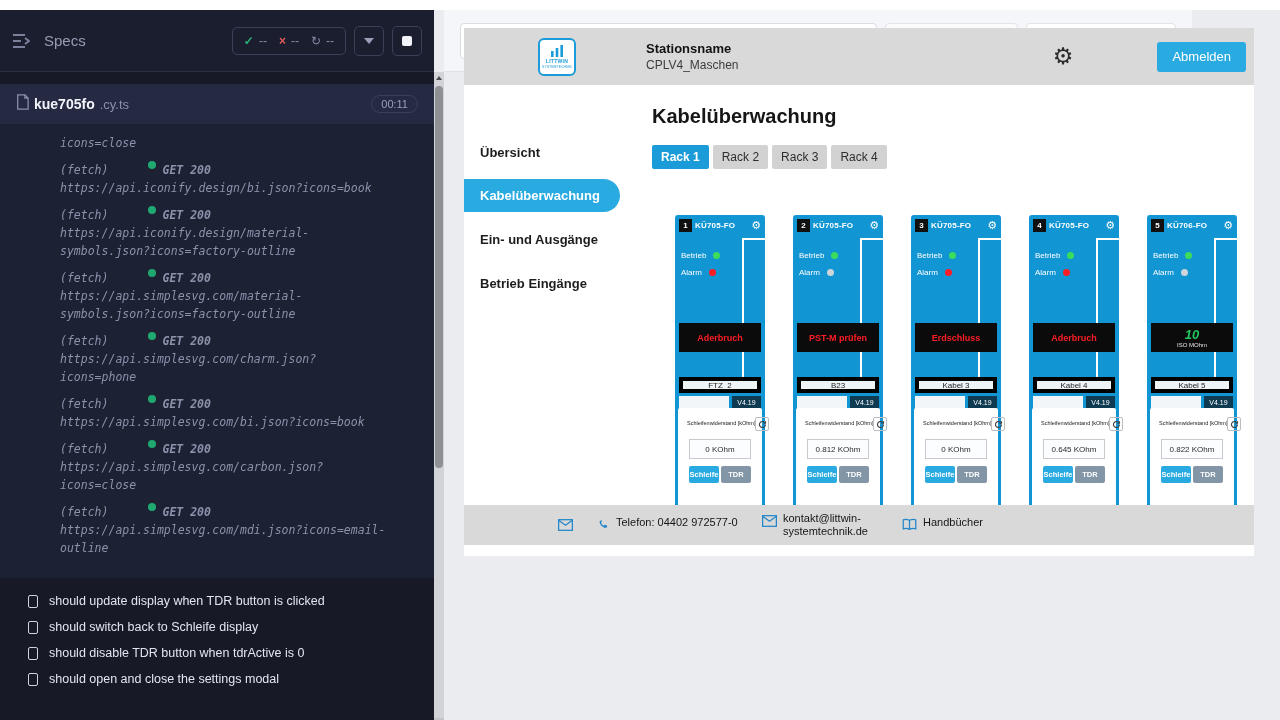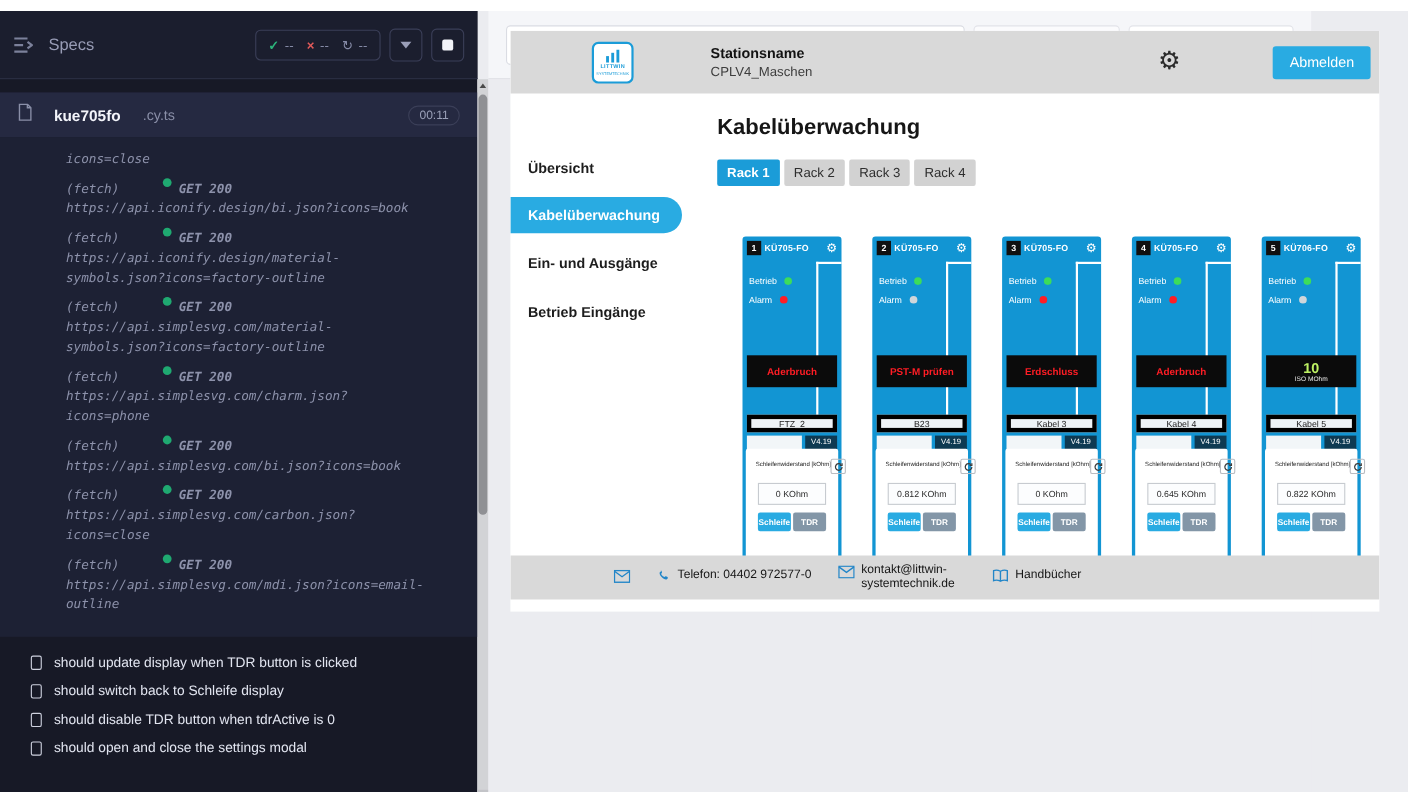--- a/index.html
+++ b/index.html
@@ -13,21 +13,21 @@
   .specs-label { color:#989cb5; font-size:15px; margin-left:4px; }
   .stats-pill { margin-left:auto; border:1px solid #3b3f58; border-radius:5px; display:flex; align-items:center; gap:12px; padding:6px 11px; font-size:12px; color:#858aa6; }
   .stat { display:flex; gap:5px; align-items:center; }
   .stat .ck { color:#2cb37a; font-weight:bold; }
   .stat .xx { color:#e15a5a; font-weight:bold; }
   .stat .rr { color:#858aa6; }
   .icon-btn { width:30px; height:30px; border:1px solid #3b3f58; background:transparent; border-radius:5px; display:flex; align-items:center; justify-content:center; cursor:pointer; }
   .chev { width:0; height:0; border-left:5px solid transparent; border-right:5px solid transparent; border-top:6px solid #9a9eb8; }
   .stop-sq { width:10px; height:10px; background:#f2f3f8; border-radius:2px; }
 
-  .spec-bar { margin-top:12px; background:#252941; padding:10px 16px; display:flex; align-items:center; gap:20px; }
+  .spec-bar { margin-top:12px; background:#252941; padding:10px 16px; display:flex; align-items:center; gap:5px; }
   .spec-name { color:#f3f4fa; font-size:14px; font-weight:bold; }
   .spec-ext { color:#8a8fa8; font-size:13px; }
   .spec-timer { margin-left:auto; border:1px solid #3b3f58; border-radius:10px; padding:2px 9px; color:#9aa0b8; font-size:11px; }
 
   .log { background:#1d2134; padding:10px 14px 12px 60px; }
   .log-entry { margin-bottom:9px; }
   .log-row1 { display:flex; align-items:flex-start; }
   .log-tag, .log-status, .log-url { font-family:"DejaVu Sans Mono",monospace; font-style:italic; font-size:11.5px; color:#8d92ab; line-height:18px; }
   .log-status { font-weight:bold; margin-left:6px; }
   .log-dot { width:8px; height:8px; border-radius:50%; background:#1fa971; margin-left:40px; flex:none; }
@@ -90,21 +90,21 @@
   .status-row { display:flex; align-items:center; gap:7px; padding-left:6px; font-size:8px; }
   .status-row.betrieb { margin-top:19px; }
   .status-row.alarm { margin-top:8px; }
   .dot { width:7px; height:7px; border-radius:50%; flex:none; }
   .dot.green { background:#3ddc5a; }
   .dot.red { background:#ff1d25; }
   .dot.off { background:#cfd6da; }
   .alarm-box { position:absolute; left:4px; top:108px; width:82px; height:29px; background:#0b0b0b; display:flex; align-items:center; justify-content:center; text-align:center; }
   .alarm-box.iso { flex-direction:column; gap:1px; }
   .alarm-text { color:#ff1d25; font-size:9px; font-weight:bold; }
-  .iso-value { color:#bef264; font-size:13px; font-weight:bold; line-height:13px; }
+  .iso-value { color:#22c55e; font-size:13px; font-weight:bold; line-height:13px;font-style:italic; }
   .iso-unit { color:#e8e8e8; font-size:6px; }
   .cable-field { position:absolute; left:4px; top:162px; width:82px; height:16px; background:#eef3f6; border:4px solid #000000; color:#1c1c1c; font-size:8px; display:flex; align-items:center; justify-content:center; }
   .ver-row { position:absolute; left:4px; top:181px; width:82px; height:13px; display:flex; justify-content:space-between; }
   .ver-blank { width:50px; height:13px; background:#f2f6f8; }
   .ver-badge { width:29px; height:13px; background:#0e3a52; color:#fff; font-size:7px; display:flex; align-items:center; justify-content:center; }
   .meas-panel { position:absolute; left:3px; top:193px; width:84px; height:102px; background:#fff; border-radius:2px; padding:9px; }
   .meas-head { display:flex; align-items:flex-start; justify-content:space-between; }
   .meas-title { font-size:5.5px; color:#222; white-space:nowrap; padding-top:3px; }
   .refresh-btn { width:14px; height:14px; border:1px solid #b9bcc1; border-radius:2px; display:flex; align-items:center; justify-content:center; cursor:pointer; flex:none; }
   .meas-value { margin:8px 2px 0; height:20px; border:1px solid #c7cbd0; background:#fcfdfe; color:#2b2b2b; font-size:8px; display:flex; align-items:center; justify-content:center; }

